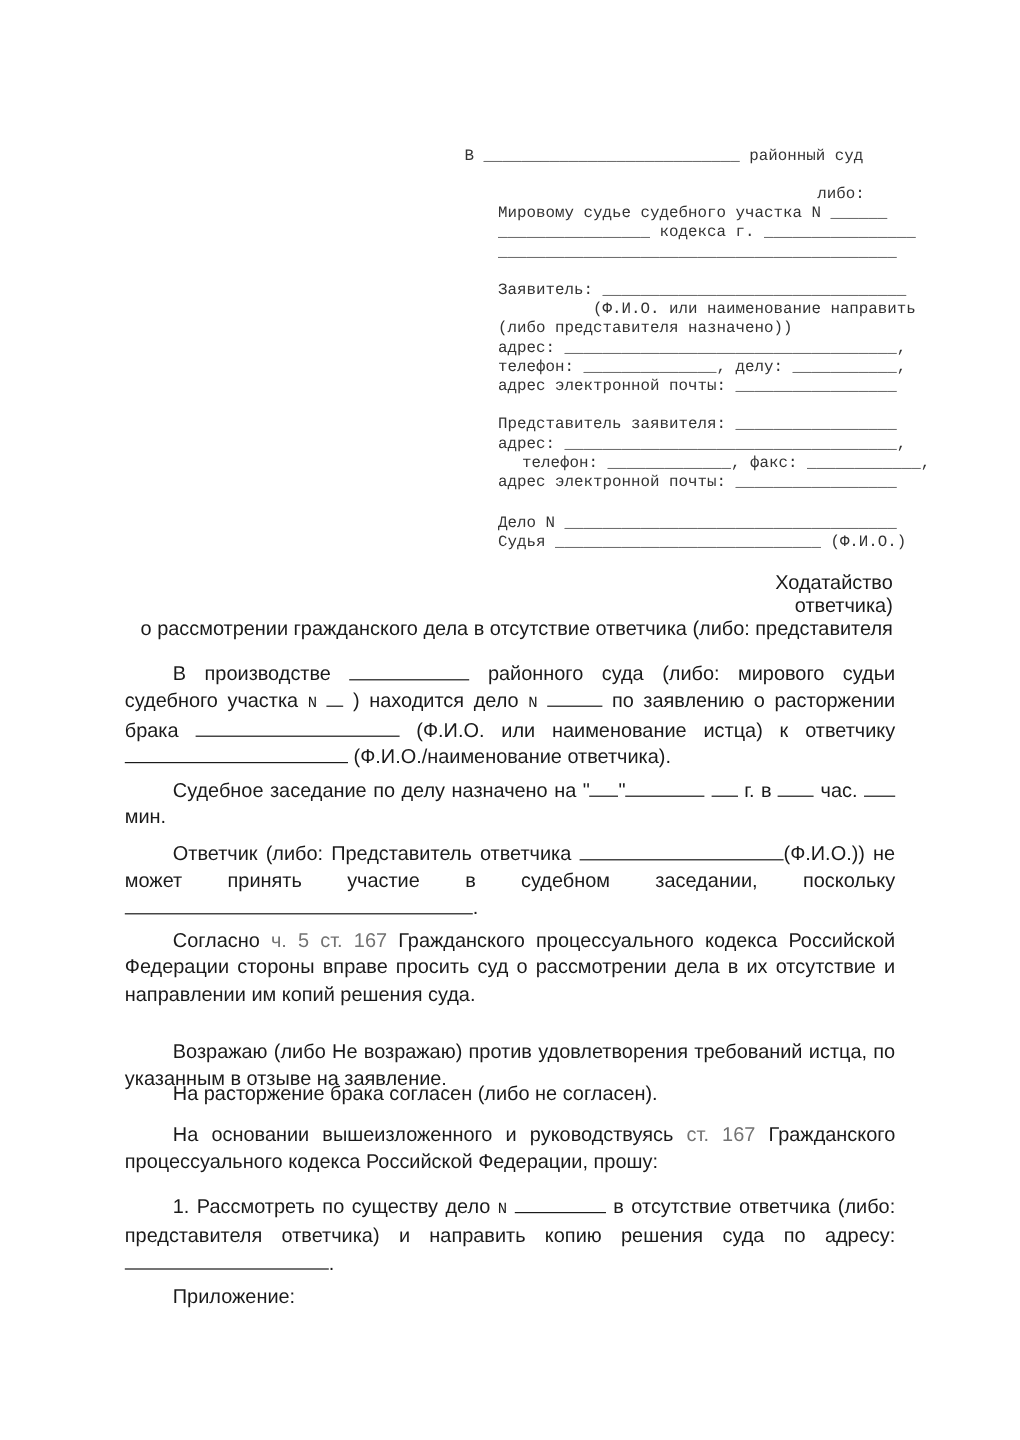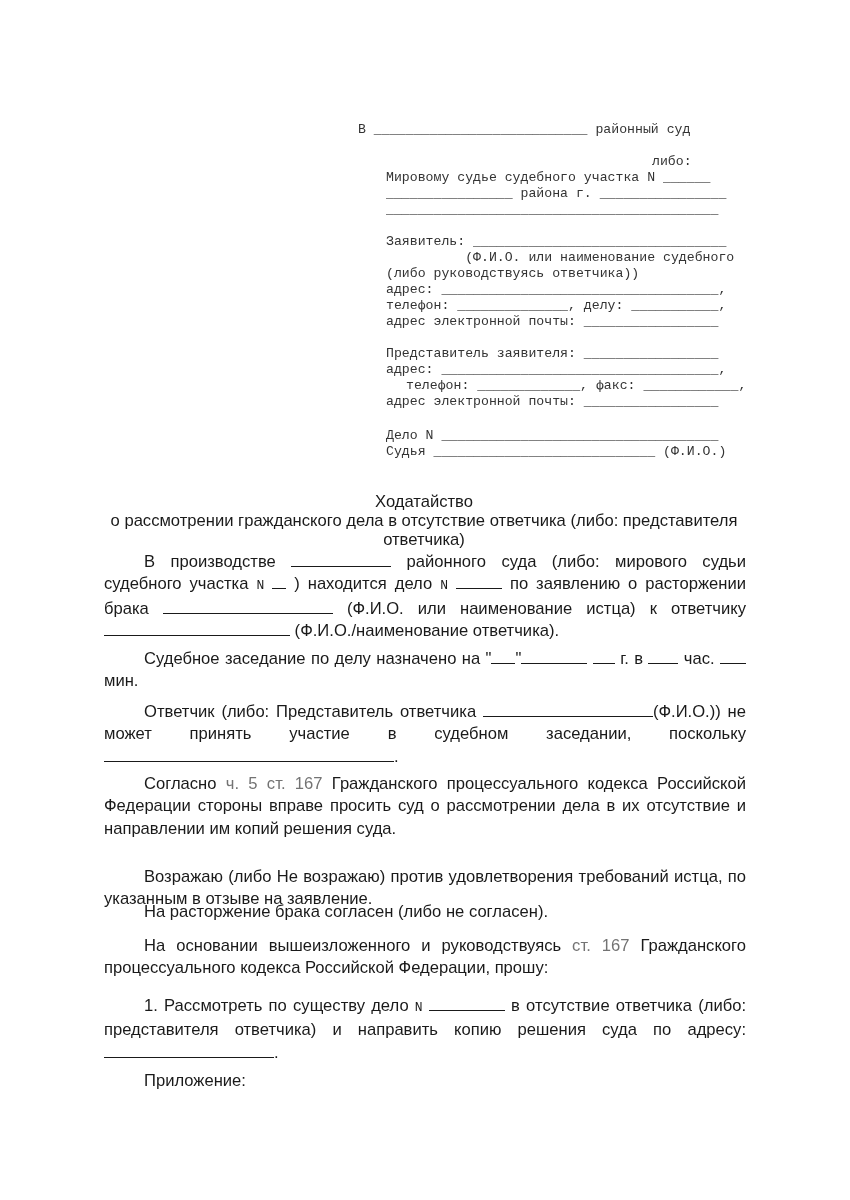--- a/index.html
+++ b/index.html
@@ -1,59 +1,59 @@
 <!DOCTYPE html>
 <html><head>
   <meta charset="utf-8">
   <style>
     html, body { margin: 0; padding: 0; background: #ffffff; }
     body { width: 850px; height: 1200px; position: relative; overflow: hidden; color: #1a1a1a; }
 
     .mono { font-family: "Liberation Mono", "DejaVu Sans Mono", monospace; font-size: 13.2px; color: #333333; }
     .sans { font-family: "Liberation Sans", "DejaVu Sans", sans-serif; font-size: 16.6px; color: #1a1a1a; }
 
-    .hdr-line { position: absolute; white-space: pre; line-height: 16px; }
+    .hdr-line { position: absolute; white-space: pre; line-height: 16px; margin-left: 29px; }
 
-    .title-block { position: absolute; left: 104px; top: 492px; width: 640px; text-align: center; line-height: 19px; }
+    .title-block { position: absolute; left: 104px; top: 476px; width: 640px; text-align: right; line-height: 19px; }
 
     .para { position: absolute; left: 104px; width: 642px; line-height: 22.3px; text-align: justify; text-align-last: left; }
     .para p { margin: 0; text-indent: 40px; }
     .link { color: #737373; }
     .ul { display: inline-block; border-bottom: 1.4px solid #1a1a1a; height: 14px; vertical-align: baseline; }
   </style>
 </head>
 <body>
 
 <div class="mono">
   <div class="hdr-line" style="left:358px; top:122px;">В ___________________________ районный суд</div>
   <div class="hdr-line" style="left:652px; top:154px;">либо:</div>
   <div class="hdr-line" style="left:386px; top:170px;">Мировому судье судебного участка N ______</div>
-  <div class="hdr-line" style="left:386px; top:186px;">________________ района г. ________________</div>
+  <div class="hdr-line" style="left:386px; top:186px;">________________ кодекса г. ________________</div>
   <div class="hdr-line" style="left:386px; top:202px;">__________________________________________</div>
 
   <div class="hdr-line" style="left:386px; top:234px;">Заявитель: ________________________________</div>
-  <div class="hdr-line" style="left:386px; top:250px;">          (Ф.И.О. или наименование судебного</div>
-  <div class="hdr-line" style="left:386px; top:266px;">(либо руководствуясь ответчика))</div>
+  <div class="hdr-line" style="left:386px; top:250px;">          (Ф.И.О. или наименование направить</div>
+  <div class="hdr-line" style="left:386px; top:266px;">(либо представителя назначено))</div>
   <div class="hdr-line" style="left:386px; top:282px;">адрес: ___________________________________,</div>
   <div class="hdr-line" style="left:386px; top:298px;">телефон: ______________, делу: ___________,</div>
   <div class="hdr-line" style="left:386px; top:314px;">адрес электронной почты: _________________</div>
 
   <div class="hdr-line" style="left:386px; top:346px;">Представитель заявителя: _________________</div>
   <div class="hdr-line" style="left:386px; top:362px;">адрес: ___________________________________,</div>
   <div class="hdr-line" style="left:406px; top:378px;">телефон: _____________, факс: ____________,</div>
   <div class="hdr-line" style="left:386px; top:394px;">адрес электронной почты: _________________</div>
 
   <div class="hdr-line" style="left:386px; top:428px;">Дело N ___________________________________</div>
   <div class="hdr-line" style="left:386px; top:444px;">Судья ____________________________ (Ф.И.О.)</div>
 </div>
 
 <div class="title-block sans">
   <div>Ходатайство</div>
+  <div>ответчика)</div>
   <div>о рассмотрении гражданского дела в отсутствие ответчика (либо: представителя</div>
-  <div>ответчика)</div>
 </div>
 
 <div class="para sans" style="top:551px;">
   <p><span>В производстве </span><span class="ul" style="width:100px;"></span><span> районного суда (либо: мирового судьи судебного участка </span><span style="font-family:'Liberation Mono',monospace;font-size:13px;">N</span> <span class="ul" style="width:14px;"></span><span> ) находится дело </span><span style="font-family:'Liberation Mono',monospace;font-size:13px;">N</span> <span class="ul" style="width:46px;"></span><span> по заявлению о расторжении брака </span><span class="ul" style="width:170px;"></span><span> (Ф.И.О. или наименование истца) к ответчику </span><span class="ul" style="width:186px;"></span><span> (Ф.И.О./наименование ответчика).</span></p>
 </div>
 
 <div class="para sans" style="top:648px;">
   <p><span>Судебное заседание по делу назначено на "</span><span class="ul" style="width:24px;"></span><span>"</span><span class="ul" style="width:66px;"></span> <span class="ul" style="width:22px;"></span><span> г. в </span><span class="ul" style="width:30px;"></span><span> час. </span><span class="ul" style="width:26px;"></span><span> мин.</span></p>
 </div>
 

